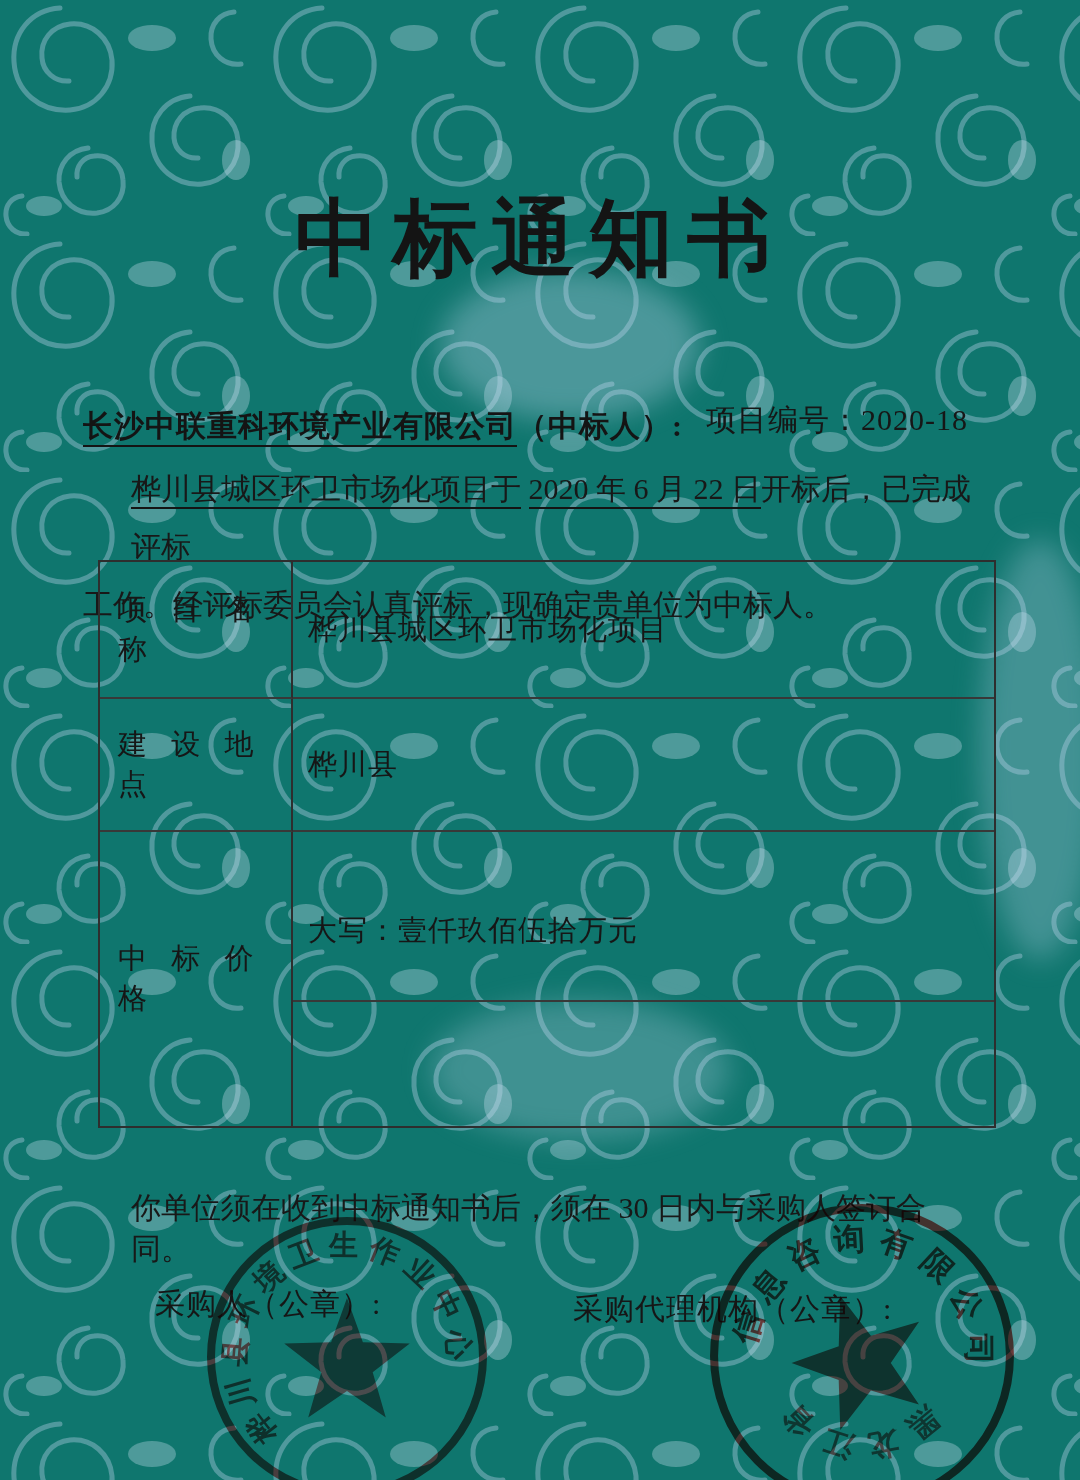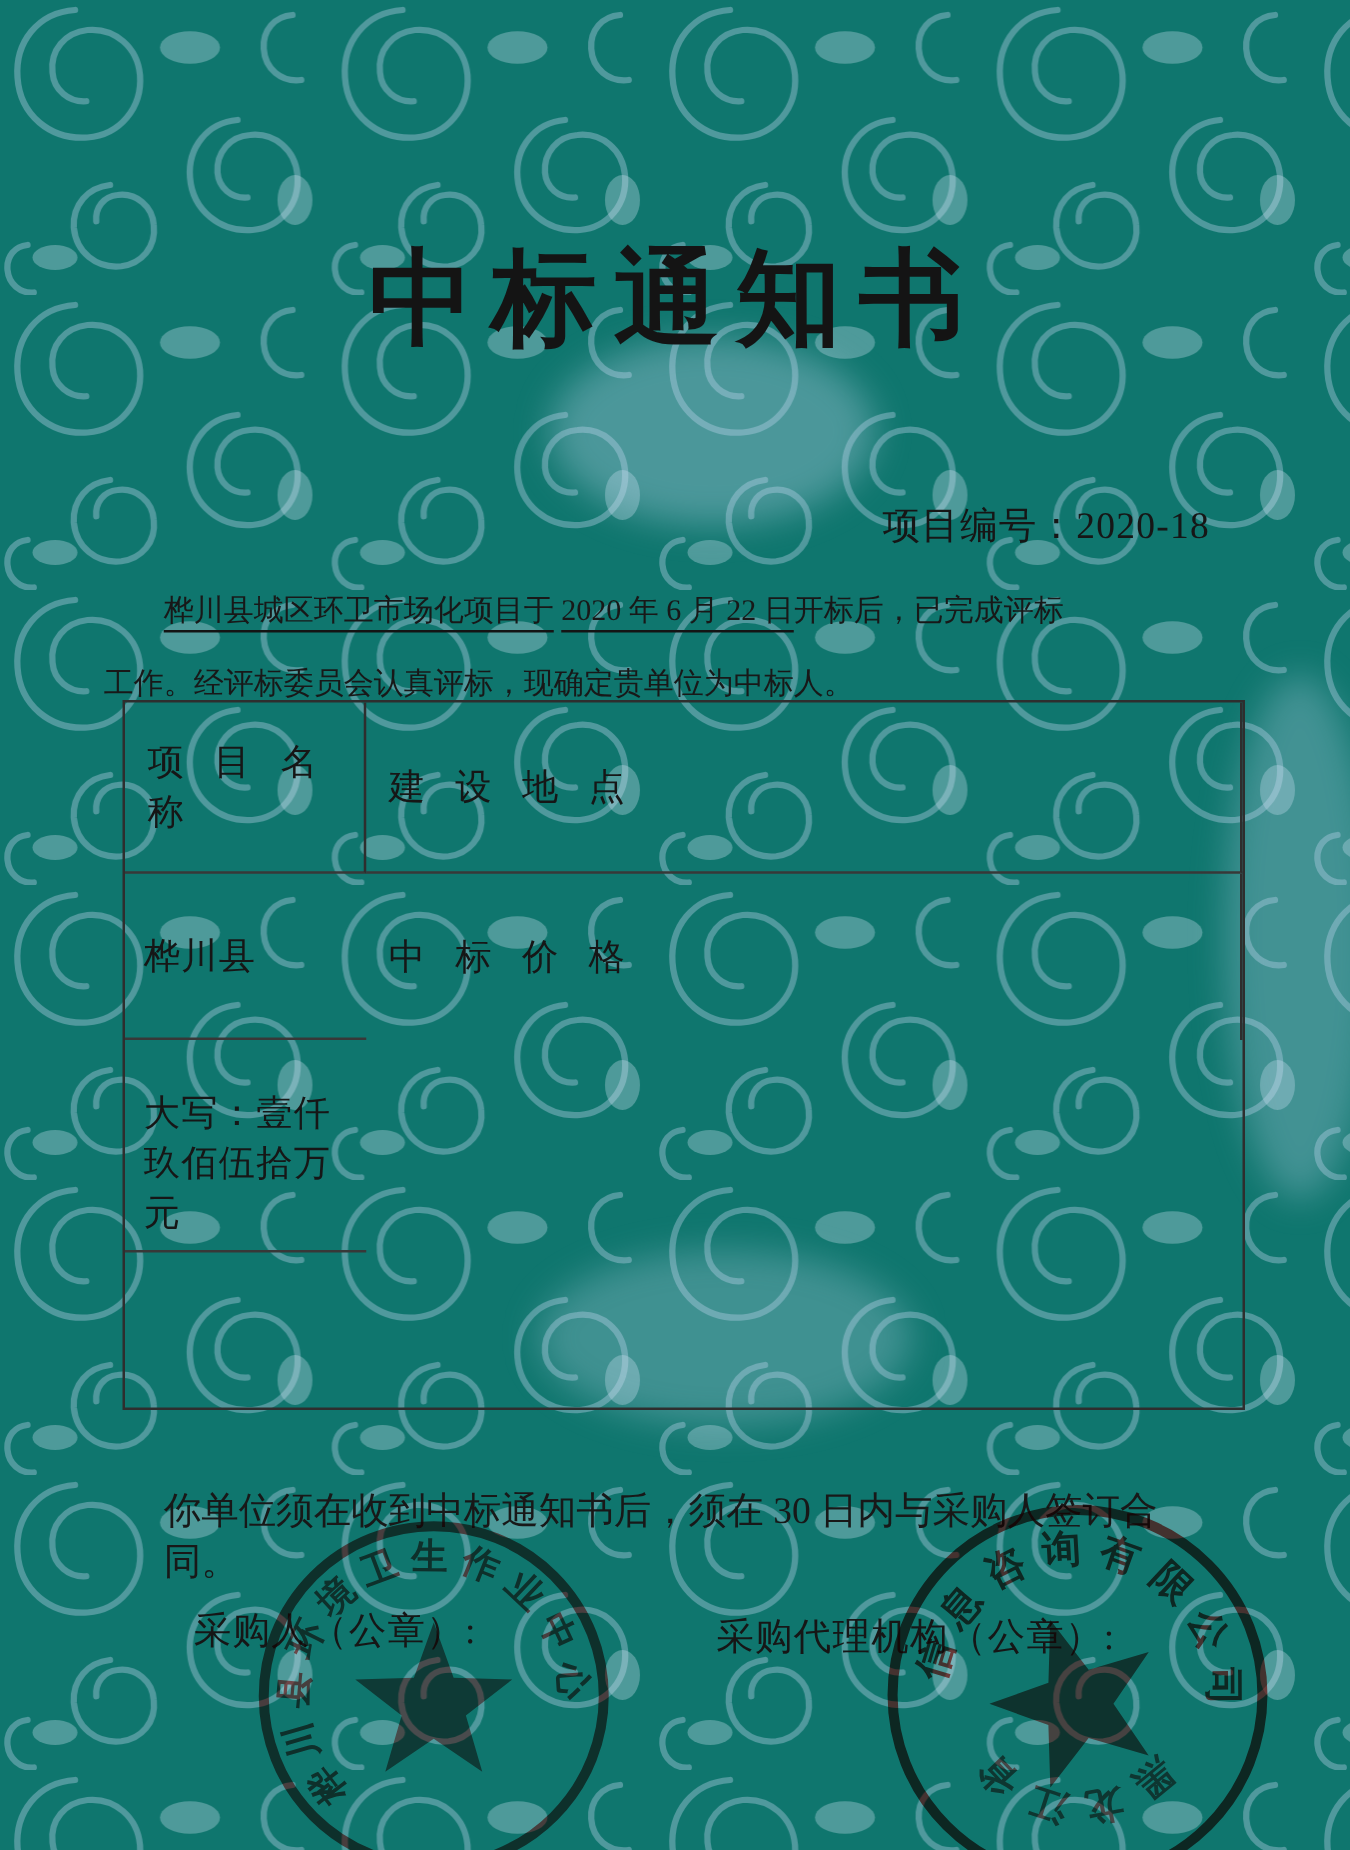--- a/index.html
+++ b/index.html
@@ -17,21 +17,21 @@
     font-size:84px;font-weight:700;letter-spacing:14px;color:#141414;
   }
   .project-no{
     position:absolute;top:352px;right:112px;font-size:30px;letter-spacing:1px;color:#161616;margin-top:48px;
   }
   .recipient{
     position:absolute;left:83px;top:406px;font-size:30px;font-weight:600;color:#141414;
     letter-spacing:1px;
   }
   .recipient .company{border-bottom:2.5px solid #141414;padding-bottom:3px;}
-  .body-par{position:absolute;left:83px;top:460px;width:900px;font-size:24px;line-height:58px;color:#181818;}
+  .body-par{position:absolute;left:83px;top:460px;width:900px;font-size:30px;line-height:58px;color:#181818;}
   .body-par .l1{padding-left:48px;}
   .u{border-bottom:2.5px solid #141414;padding-bottom:2px;}
 
   .tbl{
     position:absolute;left:98px;top:560px;width:894px;height:564px;
     border:2px solid #2e2e2e;display:grid;
     grid-template-columns:193px 1fr;grid-template-rows:137px 133px 1fr;
     font-size:29px;color:#161616;
   }
   .cell{display:flex;align-items:center;}
@@ -79,31 +79,35 @@
   <div class="smudge" style="left:440px;top:270px;width:260px;height:150px;background:rgba(190,215,238,.35);"></div>
   <div class="smudge" style="left:980px;top:540px;width:120px;height:420px;background:rgba(185,212,236,.30);"></div>
   <div class="smudge" style="left:430px;top:1000px;width:300px;height:140px;background:rgba(190,215,238,.28);"></div>
 
   <div class="doc-title">中标通知书</div>
 
   <div class="project-no">
     <span>项目编号：</span><span>2020-18</span>
   </div>
 
+  <div class="recipient">
+    <span class="company">长沙中联重科环境产业有限公司</span><span>（中标人）:</span>
+  </div>
 
   <div class="body-par">
     <div class="l1">
       <span class="u">桦川县城区环卫市场化项目于</span>
       <span class="u">2020 年 6 月 22 日</span><span>开标后，已完成评标</span>
     </div>
     <div>工作。经评标委员会认真评标，现确定贵单位为中标人。</div>
   </div>
 
   <div class="tbl">
     <div class="cell lab rb">项 目 名 称</div>
+    <div class="cell val rb">桦川县城区环卫市场化项目</div>
 
     <div class="cell lab rb">建 设 地 点</div>
     <div class="cell val rb">桦川县</div>
 
     <div class="cell lab">中 标 价 格</div>
     <div class="cell price">
       <div class="up">大写：壹仟玖佰伍拾万元</div>
     </div>
   </div>
 

